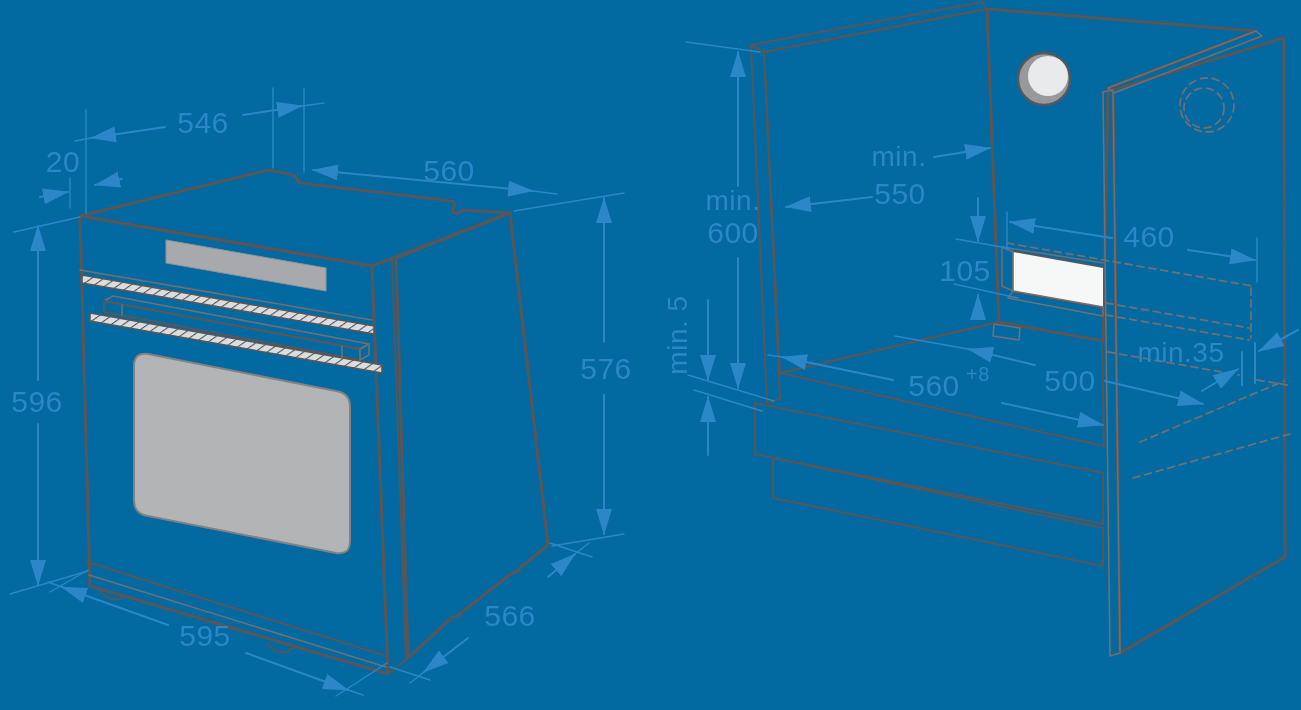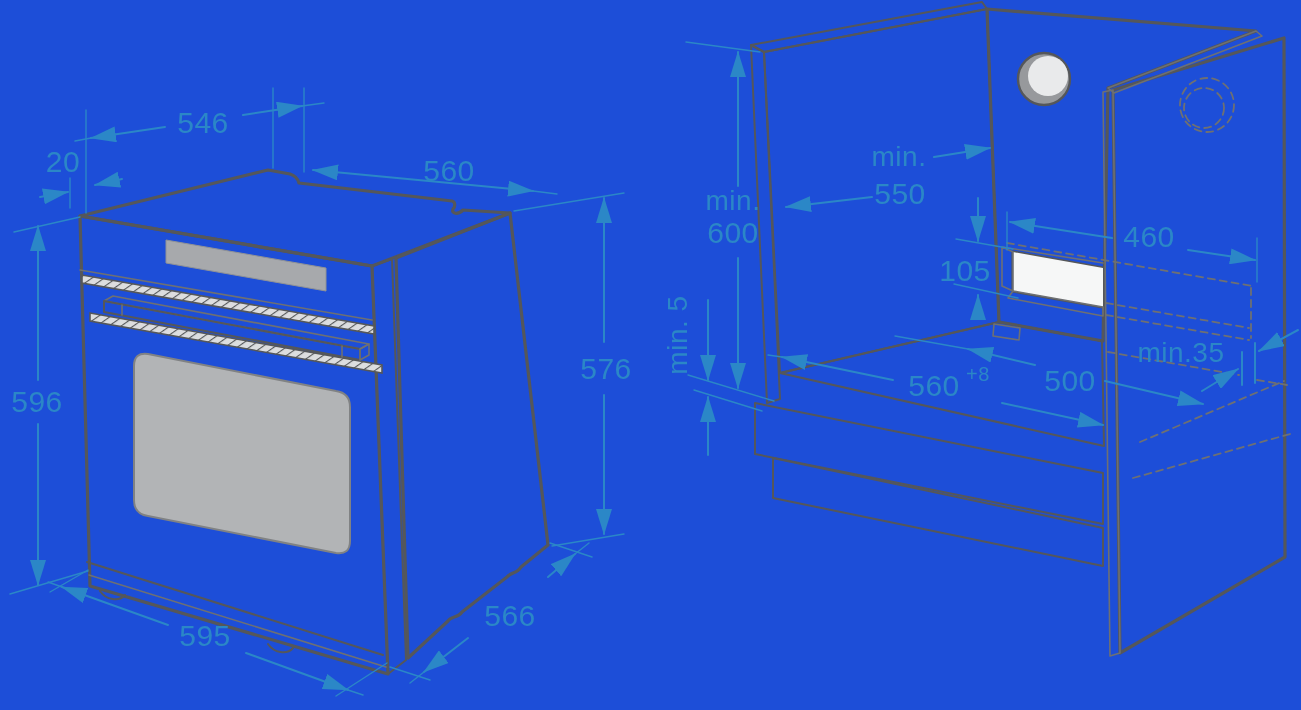--- a/index.html
+++ b/index.html
@@ -1,16 +1,16 @@
 <!DOCTYPE html>
 <html><head>
 <meta charset="utf-8">
 <style>
   html,body{margin:0;padding:0;background:#ffffff;}
-  .stage{position:relative;width:1301px;height:710px;background:#1d4ed8;overflow:hidden;}
+  .stage{position:relative;width:1301px;height:710px;background:#0369a1;overflow:hidden;}
   svg{position:absolute;left:0;top:0;}
   svg text{font-family:"Liberation Sans",sans-serif;fill:#2b87c7;letter-spacing:.5px;}
   .t30{font-size:30px}.t28{font-size:28px}.t20{font-size:20px}
   .og{fill:none;stroke:#55575a;stroke-width:3.2;stroke-linejoin:round;stroke-linecap:round}
   .og2{fill:none;stroke:#55575a;stroke-width:2;stroke-linejoin:round;stroke-linecap:round}
   .og15{fill:none;stroke:#6e7073;stroke-width:1.6;stroke-linejoin:round;stroke-linecap:round}
   .bl{fill:none;stroke:#2b87c7;stroke-width:2;stroke-linecap:round}
   .bl1{fill:none;stroke:#2b87c7;stroke-width:1.4;stroke-linecap:round}
   .dsh{fill:none;stroke:#6e7073;stroke-width:1.8;stroke-dasharray:7 5;stroke-linecap:round}
 </style>

